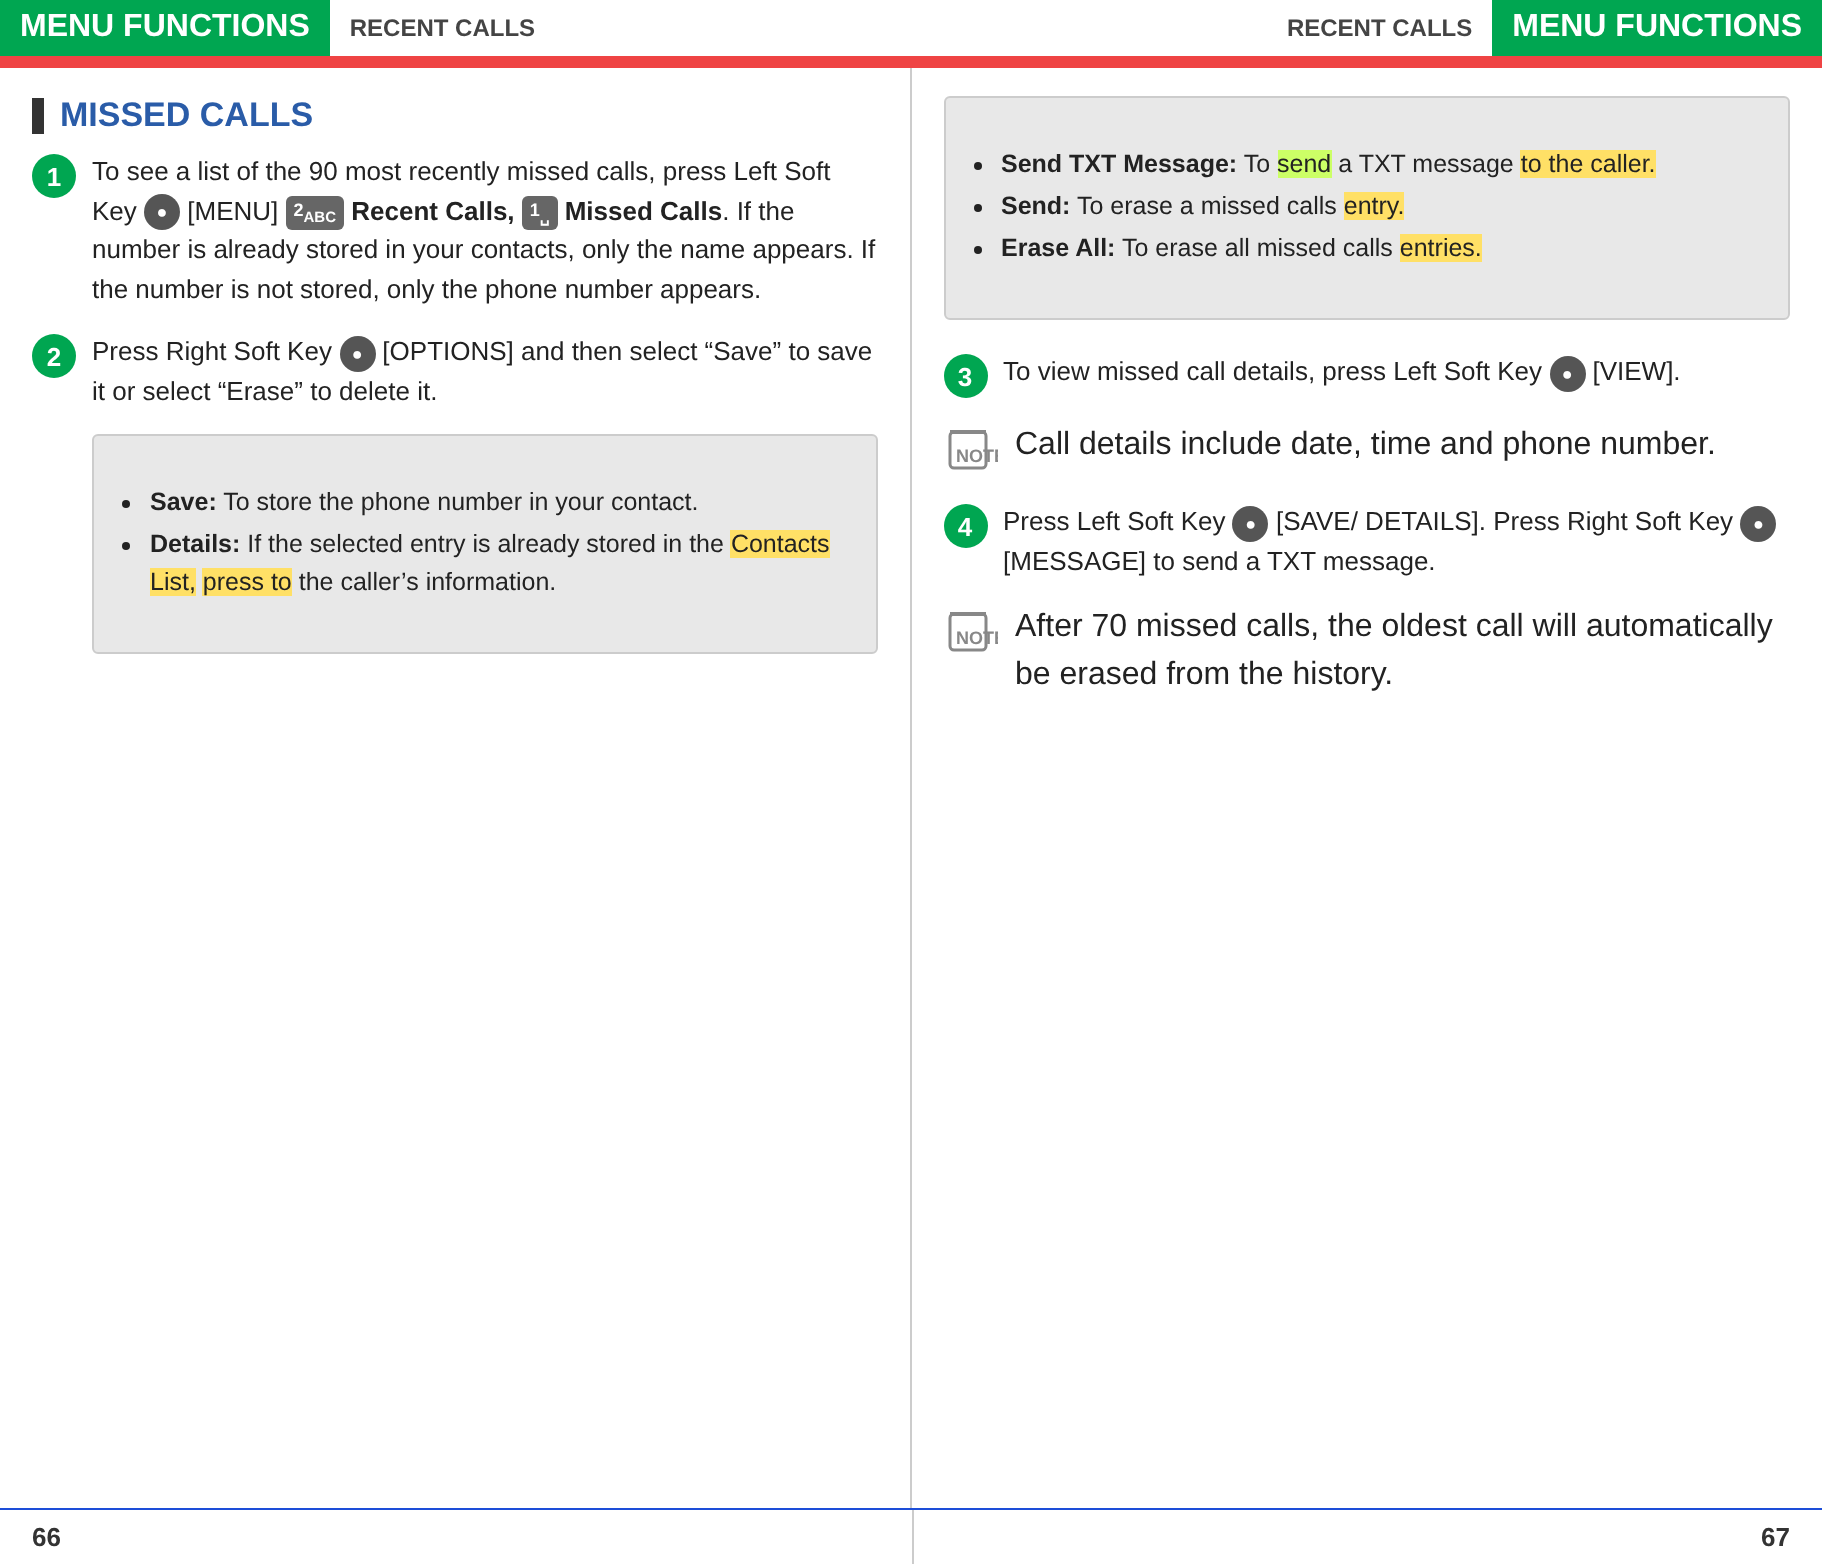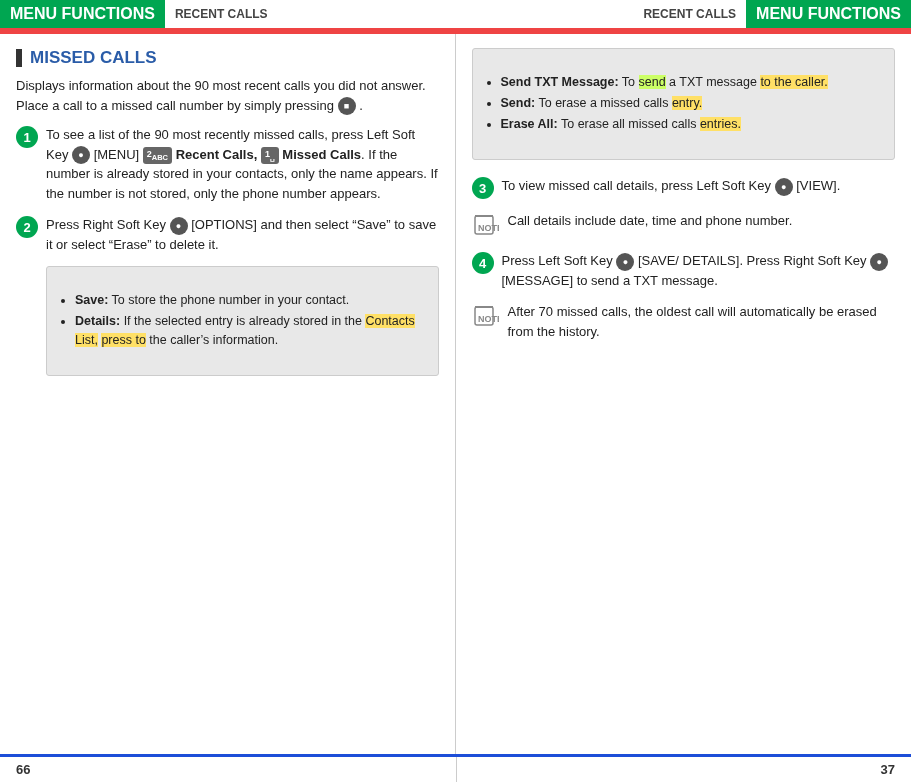--- a/index.html
+++ b/index.html
@@ -195,30 +195,30 @@
       flex-shrink: 0;
       display: flex;
       align-items: center;
       justify-content: center;
     }
     .note-icon svg {
       width: 26px;
       height: 26px;
     }
     .note-text {
-      font-size: 13px;
+      font-size: 16px;
       line-height: 1.5;
       color: #222;
     }
 
     
     .footer {
       height: 28px;
       display: flex;
-      border-top: 3px solid #1d4ed8;
+      border-top: 1px solid #1d4ed8;
     }
     .footer-half {
       width: 50%;
       display: flex;
       align-items: center;
       padding: 0 16px;
       font-size: 13px;
       font-weight: bold;
       color: #333;
     }
@@ -249,25 +249,20 @@
 
 <div class="main-content">
 
   <div class="left-panel">
 
     <div class="section-title">
       <span class="section-title-bar"></span>
       <span class="section-title-text">MISSED CALLS</span>
     </div>
 
-    <p class="body-text">
-      <span>Displays information about the 90 most recent calls you did not answer. Place a call to a missed call number by simply pressing </span>
-      <span class="btn-icon">■</span>
-      <span> .</span>
-    </p>
 
     <div class="step">
       <span class="step-number">1</span>
       <p class="step-text">
         To see a list of the 90 most recently missed calls, press Left Soft Key
         <span class="btn-icon">●</span>
         [MENU] <span class="num-badge">2<sub>ABC</sub></span> <strong>Recent Calls,</strong>
         <span class="num-badge">1<sub>␣</sub></span> <strong>Missed Calls</strong>. If the number is already stored in your contacts, only the name appears. If the number is not stored, only the phone number appears.
       </p>
     </div>
@@ -349,15 +344,15 @@
     </div>
 
   </div>
 </div>
 
 <div class="footer">
   <div class="footer-half">
     <span>66</span>
   </div>
   <div class="footer-half footer-half-right">
-    <span>37</span>
+    <span>67</span>
   </div>
 </div>
 
 </body></html>

